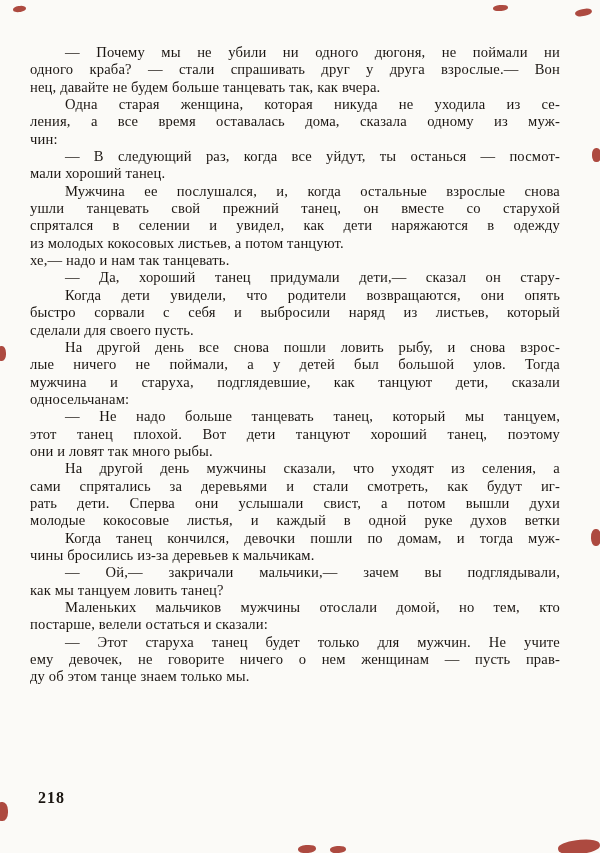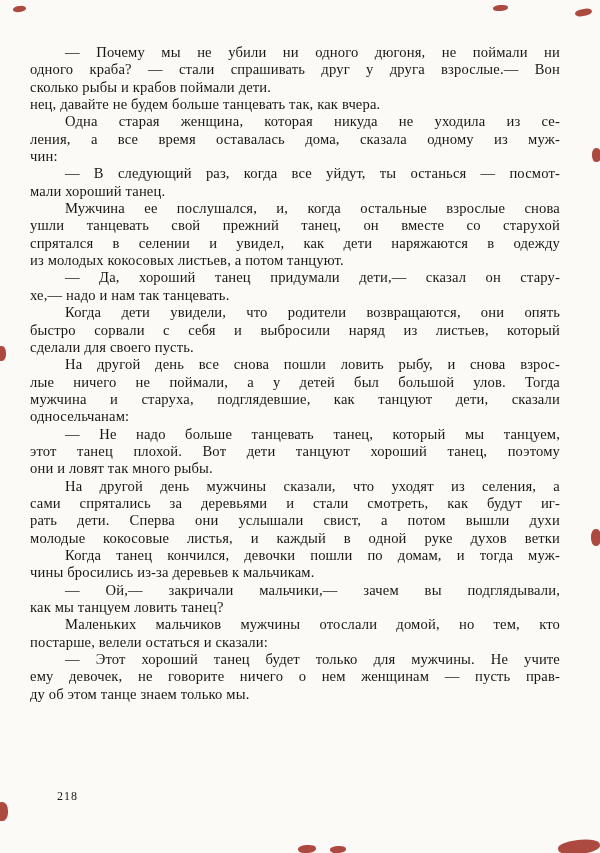--- a/index.html
+++ b/index.html
@@ -39,64 +39,62 @@
   .line.last{
     text-align-last:left;
   }
   .line.indent{
     padding-left:35px;
   }
   .page-number{
     position:absolute;
     left:38px;top:789px;
     color:var(--ink);
-    font-size:12px;
-    font-weight:400;
+    font-size:16px;
+    font-weight:700;
     letter-spacing:1px;
-    margin-left:19px;
   }
   .edge-mark{
     position:absolute;
     background:var(--edge-mark);
     border-radius:45%;
     opacity:0.88;
   }
 </style>
 </head>
 <body>
 
 <div class="page">
 
   <div class="text-block">
       <div class="para">
         <div class="line indent">— Почему мы не убили ни одного дюгоня, не поймали ни</div>
         <div class="line">одного краба? — стали спрашивать друг у друга взрослые.— Вон</div>
-        <div class="line last">сколько рыбы и крабов поймали дети.</div>
       </div>
       <div class="para">
         <div class="line last">нец, давайте не будем больше танцевать так, как вчера.</div>
       </div>
       <div class="para">
         <div class="line indent">Одна старая женщина, которая никуда не уходила из се-</div>
         <div class="line">ления, а все время оставалась дома, сказала одному из муж-</div>
         <div class="line last">чин:</div>
       </div>
       <div class="para">
         <div class="line indent">— В следующий раз, когда все уйдут, ты останься — посмот-</div>
         <div class="line last">мали хороший танец.</div>
       </div>
       <div class="para">
         <div class="line indent">Мужчина ее послушался, и, когда остальные взрослые снова</div>
         <div class="line">ушли танцевать свой прежний танец, он вместе со старухой</div>
         <div class="line">спрятался в селении и увидел, как дети наряжаются в одежду</div>
         <div class="line last">из молодых кокосовых листьев, а потом танцуют.</div>
       </div>
       <div class="para">
+        <div class="line last">хе,— надо и нам так танцевать.</div>
         <div class="line indent">— Да, хороший танец придумали дети,— сказал он стару-</div>
-        <div class="line last">хе,— надо и нам так танцевать.</div>
       </div>
       <div class="para">
         <div class="line indent">Когда дети увидели, что родители возвращаются, они опять</div>
         <div class="line">быстро сорвали с себя и выбросили наряд из листьев, который</div>
         <div class="line last">сделали для своего пусть.</div>
       </div>
       <div class="para">
         <div class="line indent">На другой день все снова пошли ловить рыбу, и снова взрос-</div>
         <div class="line">лые ничего не поймали, а у детей был большой улов. Тогда</div>
         <div class="line">мужчина и старуха, подглядевшие, как танцуют дети, сказали</div>
@@ -119,21 +117,21 @@
       </div>
       <div class="para">
         <div class="line indent">— Ой,— закричали мальчики,— зачем вы подглядывали,</div>
         <div class="line last">как мы танцуем ловить танец?</div>
       </div>
       <div class="para">
         <div class="line indent">Маленьких мальчиков мужчины отослали домой, но тем, кто</div>
         <div class="line last">постарше, велели остаться и сказали:</div>
       </div>
       <div class="para">
-        <div class="line indent">— Этот хороший танец будет только для мужчины. Не учите</div>
+        <div class="line indent">— Этот старуха танец будет только для мужчин. Не учите</div>
         <div class="line">ему девочек, не говорите ничего о нем женщинам — пусть прав-</div>
         <div class="line last">ду об этом танце знаем только мы.</div>
       </div>
     </div>
 
   <div class="page-number">218</div>
 
   <div class="edge-mark" style="left:13px;top:6px;width:13px;height:6px;transform:rotate(-8deg);"></div>
   <div class="edge-mark" style="left:493px;top:5px;width:15px;height:6px;transform:rotate(-5deg);"></div>
   <div class="edge-mark" style="left:575px;top:9px;width:17px;height:7px;transform:rotate(-10deg);"></div>

